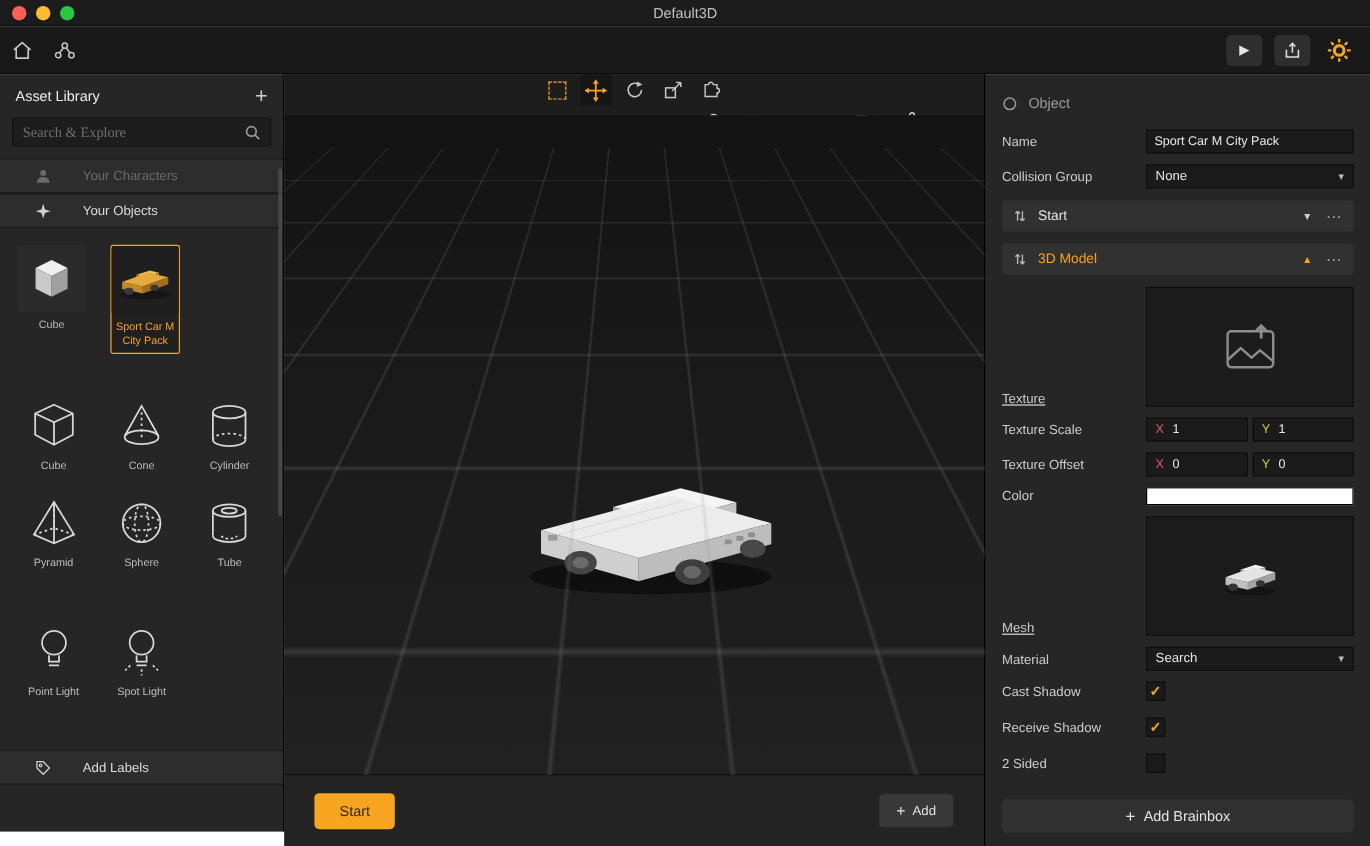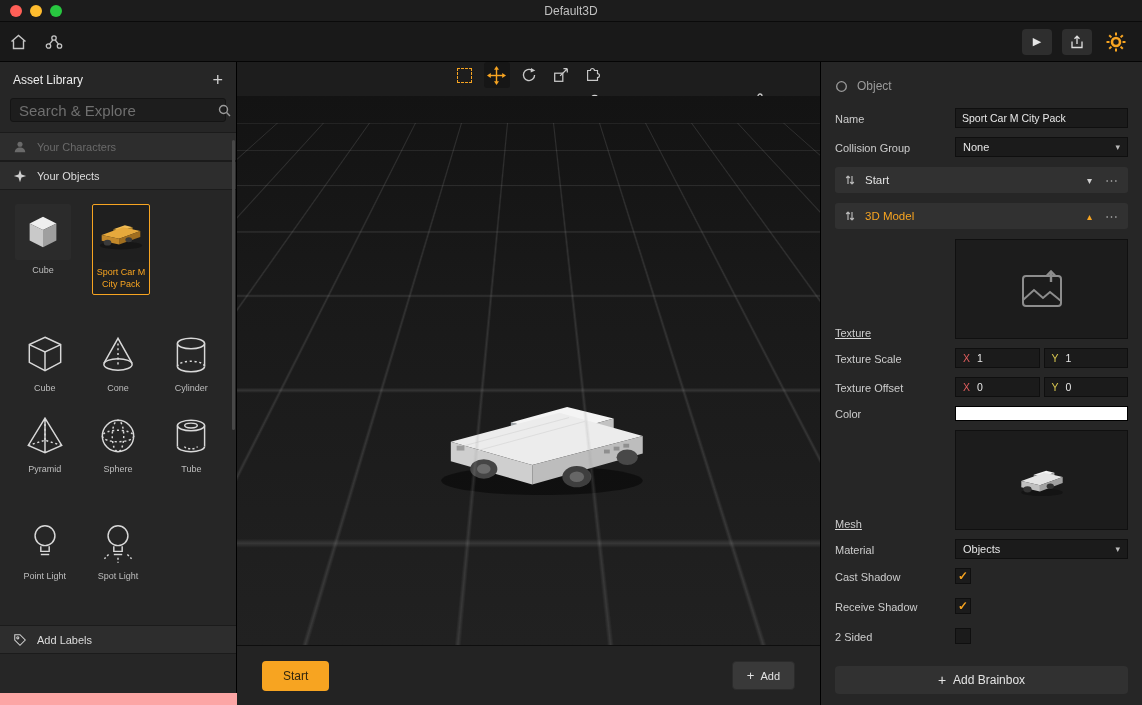--- a/index.html
+++ b/index.html
@@ -1,18 +1,18 @@
 <!DOCTYPE html>
 <html><head>
 <meta charset="utf-8">
 <style>
   * { margin:0; padding:0; box-sizing:border-box; }
   html,body { background:#000; }
   body { font-family:"Liberation Sans", sans-serif; }
-  .app { position:relative; width:1142px; height:705px; background:#fca5a5; overflow:hidden; color:#ddd; font-size:11px; user-select:none; }
+  .app { position:relative; width:1142px; height:705px; background:#ffffff; overflow:hidden; color:#ddd; font-size:11px; user-select:none; }
 
   
   .titlebar { position:absolute; top:0; left:0; right:0; height:22px; background:#1c1c1c; border-bottom:1px solid #0a0a0a; }
   .traffic { position:absolute; left:10px; top:5px; display:flex; gap:8px; }
   .traffic span { width:12px; height:12px; border-radius:50%; display:block; }
   .t-red { background:#ff5f57; } .t-yellow { background:#febc2e; } .t-green { background:#28c840; }
   .win-title { position:absolute; left:0; right:0; top:4px; text-align:center; color:#c0c0c0; font-size:12px; }
 
   
   .navbar { position:absolute; top:22px; left:0; right:0; height:40px; background:#191919; border-bottom:1px solid #050505; display:flex; align-items:center; }
@@ -24,23 +24,23 @@
   .nav-btn { width:30px; height:26px; background:#2e2e2e; border-radius:4px; display:flex; align-items:center; justify-content:center; color:#e5e5e5; font-size:11px; cursor:pointer; }
   .settings-btn { width:28px; height:28px; display:flex; align-items:center; justify-content:center; cursor:pointer; }
 
   
   .sidebar { position:absolute; top:62px; left:0; width:237px; bottom:12px; background:#262626; border-right:1px solid #000; overflow:hidden; }
   .sidebar-header { height:36px; display:flex; align-items:center; padding:0 13px; }
   .sidebar-title { flex:1; font-size:12px; color:#ececec; }
   .add-asset-btn { color:#cfcfcf; font-size:18px; line-height:1; cursor:pointer; }
   .search-row { padding:0 10px 10px; }
   .search-wrap { background:#1d1d1d; border:1px solid #141414; border-radius:3px; height:24px; display:flex; align-items:center; padding:0 8px; }
-  .search-wrap input { flex:1; background:transparent; border:none; outline:none; color:#ccc; font-size:15px; font-family:Liberation Sans, sans-serif; }
+  .search-wrap input { flex:1; background:transparent; border:none; outline:none; color:#ccc; font-size:12px; font-family:Liberation Serif, serif; }
   .search-wrap input::placeholder { color:#6f6f6f; }
-  .side-section-header { height:29px; background:#2d2d2d; border-top:1px solid #1b1b1b; border-bottom:1px solid #1b1b1b; display:flex; align-items:center; gap:10px; padding:0 13px; color:#dcdcdc; cursor:pointer; }
+  .side-section-header { height:29px; background:#2d2d2d; border-top:1px solid #1b1b1b; border-bottom:1px solid #1b1b1b; display:flex; align-items:center; gap:26px; padding:0 29px; color:#dcdcdc; cursor:pointer; }
   .side-section-header.dim { color:#6a6a6a; }
   .objects-grid { display:flex; gap:20px; padding:14px 14px 20px; align-items:flex-start; min-height:126px; }
   .tile { display:flex; flex-direction:column; align-items:center; gap:5px; width:58px; cursor:pointer; }
   .tile-thumb { width:56px; height:56px; display:flex; align-items:center; justify-content:center; background:#2b2b2b; border-radius:2px; }
   .tile-label { font-size:9px; color:#bdbdbd; text-align:center; line-height:1.3; }
   .tile.selected { border:1px solid #f7a421; background:#202020; padding:1px 1px 4px; border-radius:2px; }
   .tile.selected .tile-thumb { background:#1f1f1f; }
   .tile.selected .tile-label { color:#f7a421; }
   .shape-grid { display:grid; grid-template-columns:repeat(3,1fr); justify-items:center; row-gap:20px; padding:16px 8px 30px; }
   .shape-grid.lights { grid-template-columns:repeat(3,1fr); padding-bottom:14px; }
@@ -610,21 +610,21 @@
             </svg>
           </span>
         </div>
       </div>
     </div>
 
     <div class="insp-row">
       <span class="insp-label">Material</span>
       <div class="insp-control">
         <div class="dropdown">
-          <span>Objects</span>
+          <span>Search</span>
           <span class="caret">▾</span>
         </div>
       </div>
     </div>
 
     <div class="insp-row shadow-row">
       <span class="insp-label">Cast Shadow</span>
       <div class="insp-control">
         <div class="checkbox">
           <span>✓</span>

